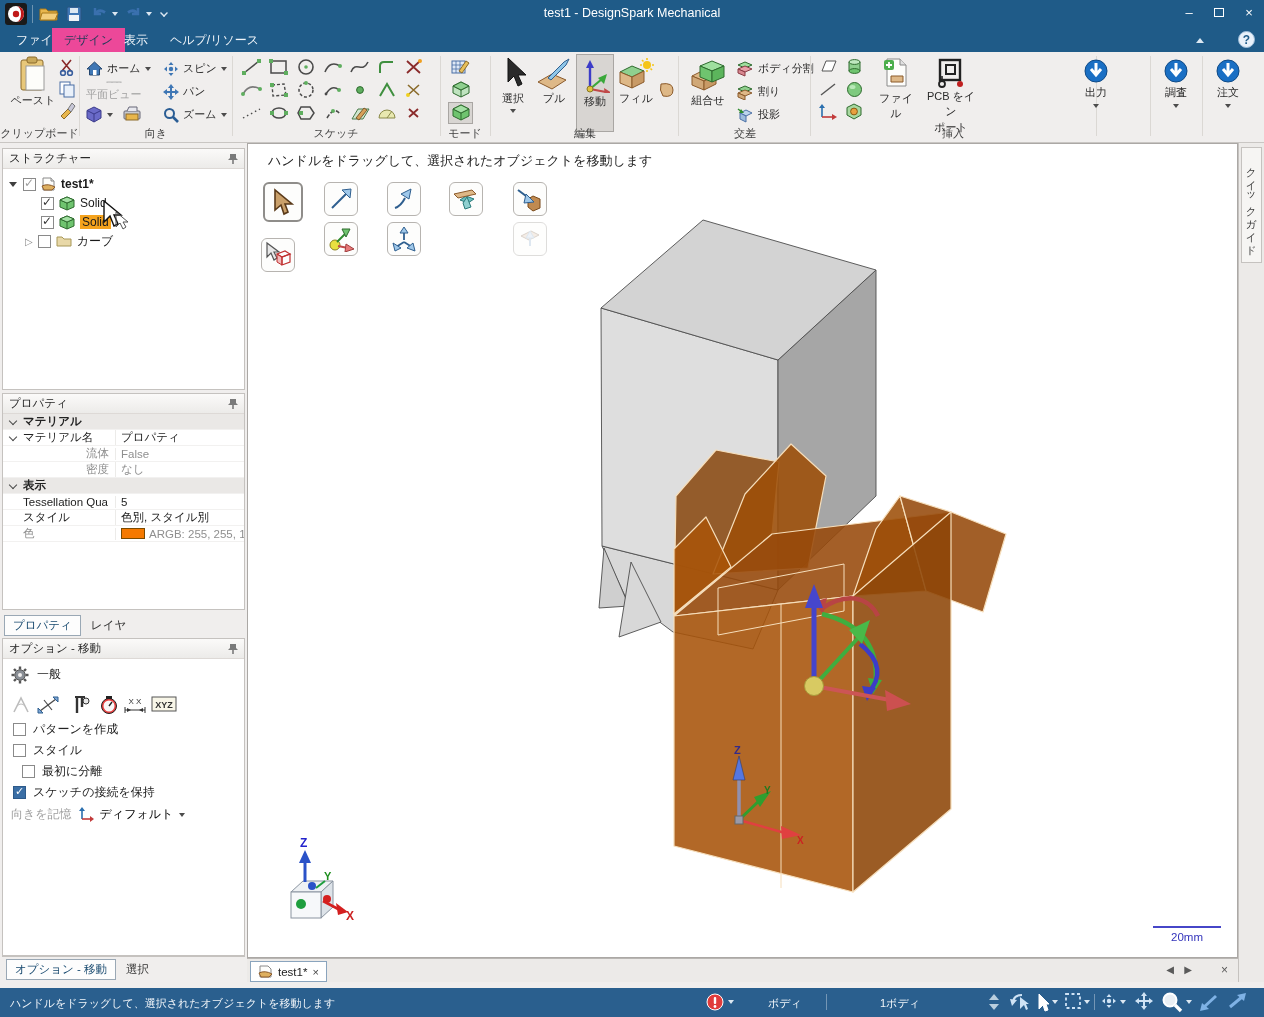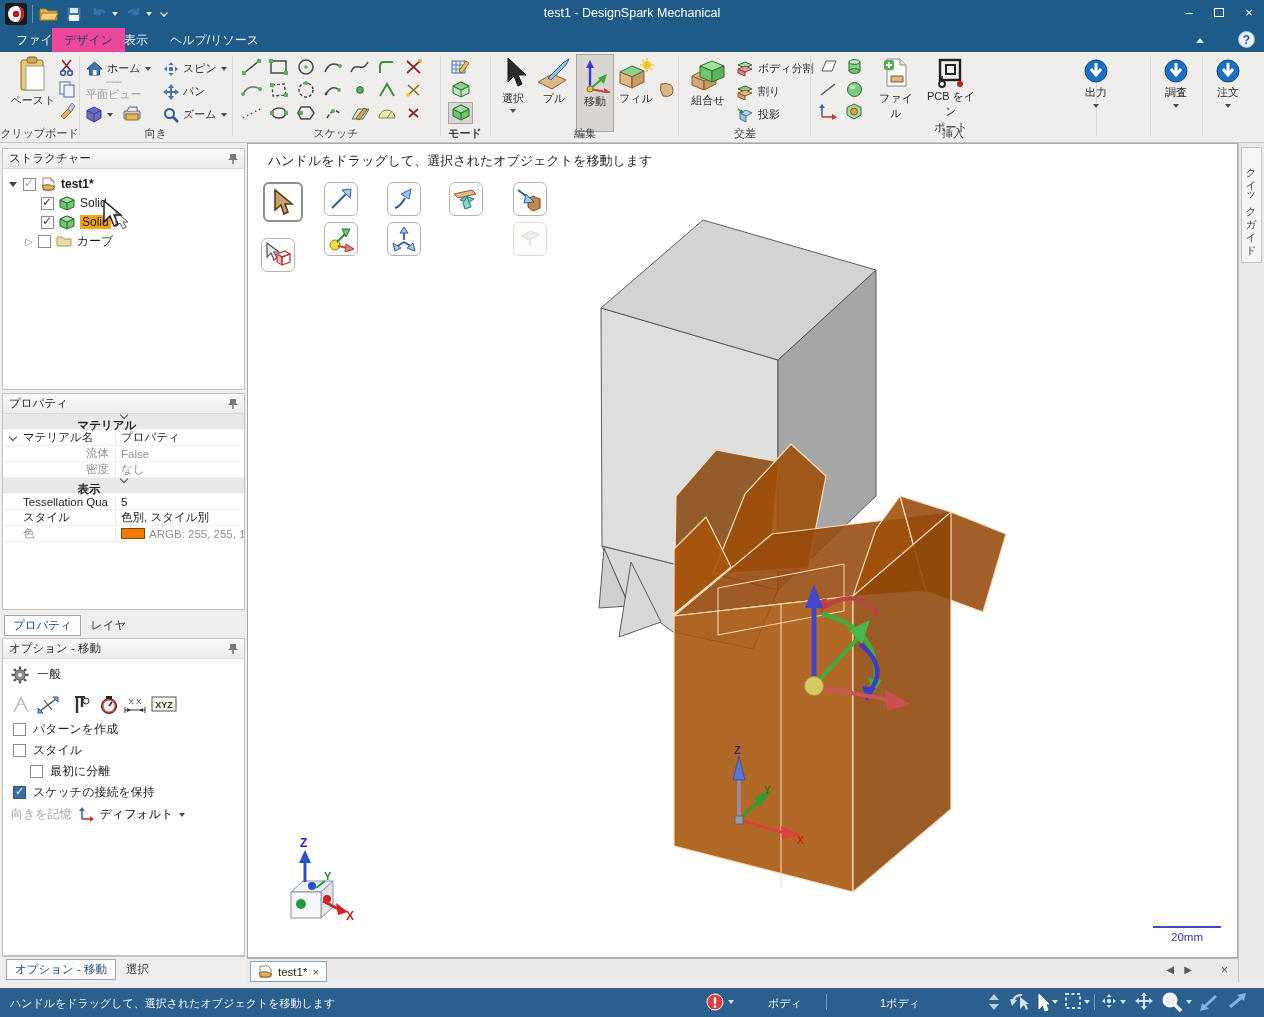--- a/index.html
+++ b/index.html
@@ -45,21 +45,21 @@
   .expd { width:0; height:0; border-left:4px solid transparent; border-right:4px solid transparent; border-top:5px solid #3f3f3f; }
   .expc { color:#8a8a8a; font-size:10px; }
   .selhl { background:#f5a31d; padding:0 2px; }
 
   .prow { display:flex; height:16px; font-size:11.5px; align-items:center; border-bottom:1px solid #f2f1f0; color:#222; }
   .pchev { width:20px; flex:none; display:flex; justify-content:center; }
   .chev { width:6px; height:6px; border-right:1.6px solid #4a4a4a; border-bottom:1.6px solid #4a4a4a; transform:rotate(45deg); margin-top:-2px; }
   .plab { width:92px; flex:none; overflow:hidden; white-space:nowrap; }
   .plab.r { text-align:right; padding-right:6px; }
   .pval { flex:1; padding-left:5px; overflow:hidden; white-space:nowrap; border-left:1px solid #ecebe9; display:flex; align-items:center; gap:4px; }
-  .psec { background:#eae8e6; font-weight:bold;flex-direction:column; }
+  .psec { background:#eae8e6; font-weight:bold; }
   .gv { color:#8f8f8f; }
   .swatch { width:24px; height:11px; background:#f57900; border:1px solid #7a4a00; flex:none; }
 
   .sidetab { height:21px; padding:0 8px; font-size:11.5px; display:flex; align-items:center; color:#333; }
   .sidetab.active { background:#fdfdfd; border:1px solid #9aa8b5; color:#16486e; }
 
   .optcheckrow { position:absolute; display:flex; align-items:center; gap:7px; font-size:12px; color:#222; }
 
   
   .canvas { left:247px; top:143px; width:991px; height:815px; background:#fff; border:1px solid #aba8a5; overflow:hidden; }
@@ -389,21 +389,21 @@
           <path d="M2 5 L10 1 L18 5 L10 9 Z" fill="#8fd08f" stroke="#2e6b2e"></path>
         </svg>
     </div>
     <div class="modebtn pressed" style="left:448px;top:50px;">
       <svg width="20" height="18">
           <path d="M10 1 L18 5 L18 12 L10 16 L2 12 L2 5 Z" fill="#6fc46f" stroke="#2e6b2e"></path>
           <path d="M2 5 L10 9 L18 5 M10 9 V16" stroke="#2e6b2e" fill="none"></path>
           <path d="M2 5 L10 1 L18 5 L10 9 Z" fill="#a3e0a3" stroke="#2e6b2e"></path>
         </svg>
     </div>
-    <div class="grp-lbl" style="left:442px;width:46px;font-weight:bold;">モード</div>
+    <div class="grp-lbl" style="left:442px;width:46px;">モード</div>
     <div class="vsep" style="left:490px;"></div>
 
     <div class="bigbtn" style="left:494px;top:4px;width:38px;">
       <svg width="26" height="34">
           <path d="M8 2 L8 26 L14 20 L18 30 L22 28 L18 19 L26 19 Z" fill="#2a2a2a" stroke="#111"></path>
         </svg>
       <span>選択</span>
       <span class="ddt dark" style="margin-top:2px;"></span>
     </div>
     <div class="bigbtn" style="left:534px;top:6px;width:40px;">
@@ -774,21 +774,21 @@
       </div>
 
     <div class="optcheckrow" style="left:10px;top:82px;">
       <span class="cb"></span>
         <span>パターンを作成</span>
     </div>
     <div class="optcheckrow" style="left:10px;top:103px;">
       <span class="cb"></span>
         <span>スタイル</span>
     </div>
-    <div class="optcheckrow" style="left:27px;top:124px;">
+    <div class="optcheckrow" style="left:19px;top:124px;">
       <span class="cb"></span>
         <span>最初に分離</span>
     </div>
     <div class="optcheckrow" style="left:10px;top:145px;">
       <span class="cb blue"></span>
         <span>スケッチの接続を保持</span>
     </div>
 
     <div class="abs" style="left:8px;top:167px;display:flex;align-items:center;gap:6px;font-size:12px;">
       <span class="muted">向きを記憶</span>

